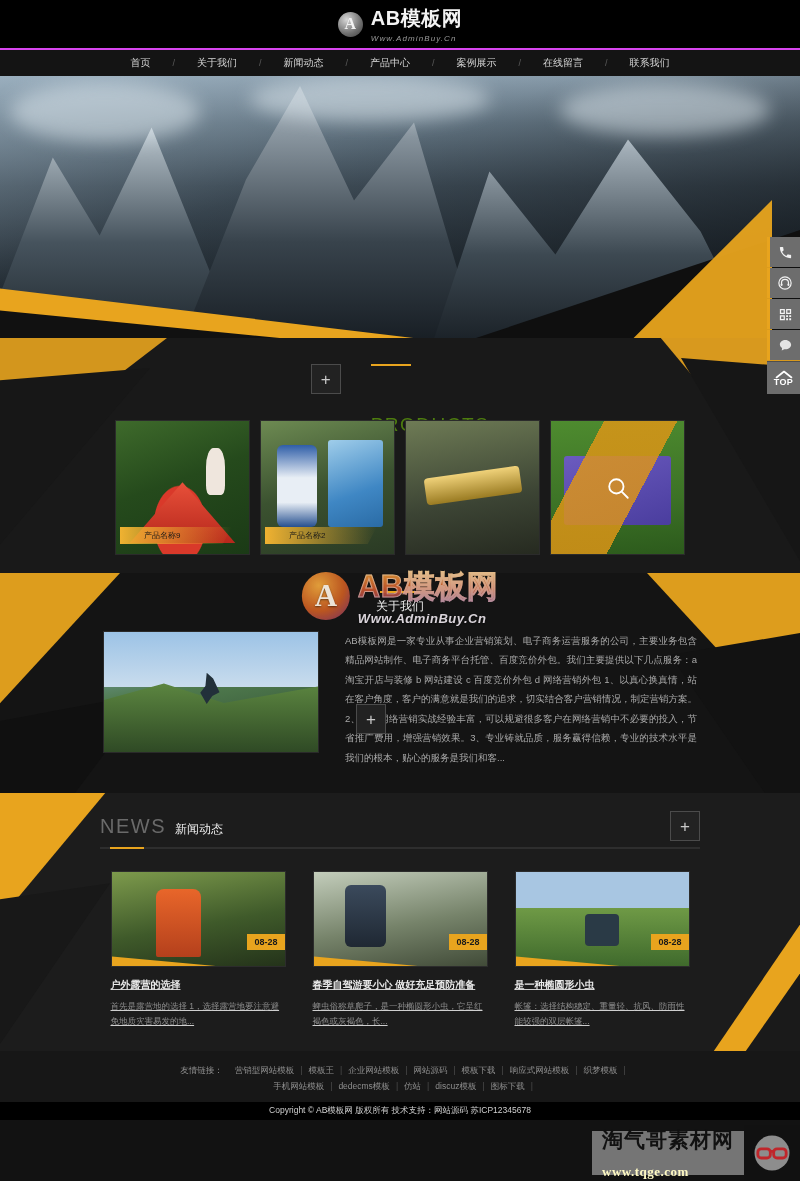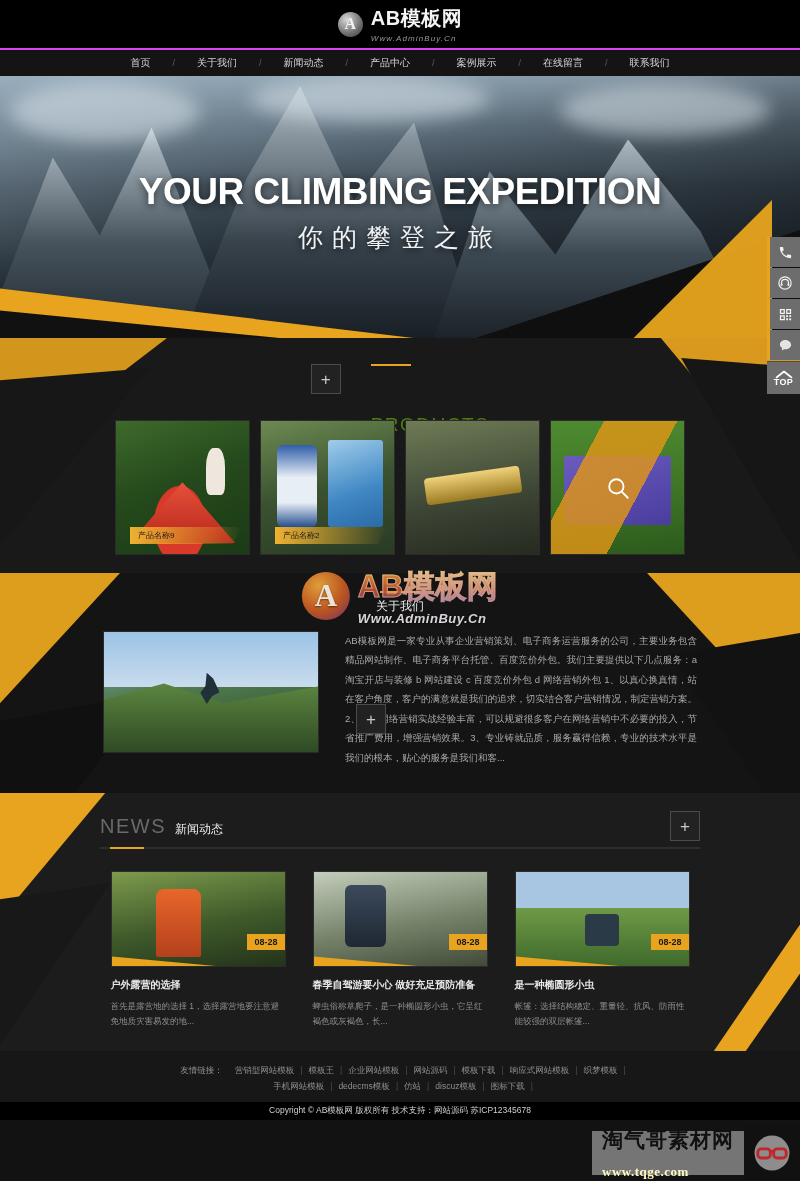--- a/index.html
+++ b/index.html
@@ -96,21 +96,21 @@
   .tent{position:absolute;left:10%;bottom:8%;width:80%;height:46%;background:linear-gradient(180deg,#e8503a,#b7281c);
      clip-path:polygon(50% 0,100% 100%,0 100%);}
   .tent-man{position:absolute;right:18%;top:20%;width:14%;height:36%;background:#efe6dd;border-radius:40% 40% 20% 20%;}
   .ph-lamp{background:linear-gradient(165deg,#6d8a52,#3b5230 50%,#2a3a24);}
   .lamp{position:absolute;left:12%;top:18%;width:30%;height:62%;background:linear-gradient(180deg,#2f5ea8,#e8eef5 40%,#e8eef5 70%,#254f8f);border-radius:6px;}
   .box{position:absolute;right:8%;top:14%;width:42%;height:66%;background:linear-gradient(160deg,#9fcdea,#3f87c4 60%,#2a6ba5);border-radius:3px;}
   .ph-torch{background:linear-gradient(170deg,#6e7b55,#3c4434 60%,#262a20);}
   .torch{position:absolute;left:14%;top:38%;width:72%;height:20%;background:linear-gradient(180deg,#f0d27a,#9a7b22);border-radius:4px;transform:rotate(-8deg);}
   .ph-mat{background:linear-gradient(175deg,#4e8b2f,#3c7226 60%,#2c5a1c);}
   .mat{position:absolute;left:10%;top:26%;width:80%;height:52%;background:linear-gradient(160deg,#6b5bbf,#4a3d9e);border-radius:3px;}
-  .card-label{position:absolute;left:14px;bottom:10px;min-width:84%;padding:3px 8px;
+  .card-label{position:absolute;left:4px;bottom:10px;min-width:84%;padding:3px 24px;
     background:linear-gradient(90deg,#f0b231,rgba(240,178,49,0));color:#181818;
     font-size:8px;clip-path:polygon(0 0,100% 0,92% 100%,0 100%);}
   .card-hover{position:absolute;inset:0;display:flex;align-items:center;justify-content:center;}
   .card-hover .band{position:absolute;inset:0;
     background:linear-gradient(118deg,transparent 26%,rgba(224,150,22,.82) 26%,rgba(224,150,22,.82) 62%,transparent 62%);}
   .mag{position:relative;color:#fff;}
 
   
   .watermark{position:absolute;left:50%;transform:translateX(-50%);top:566px;z-index:12;
     display:flex;align-items:center;gap:8px;opacity:.93;pointer-events:none;}
@@ -151,21 +151,21 @@
   .n1{left:-10px;top:-6px;width:120px;height:200px;background:#e8a41e;clip-path:polygon(0 0,100% 0,0 72%);}
   .n2{left:-20px;top:90px;width:130px;height:190px;background:#181818;clip-path:polygon(0 10%,100% 0,0 100%);}
   .n3{right:-20px;top:80px;width:150px;height:220px;background:#e8a41e;clip-path:polygon(100% 10%,100% 100%,10% 100%);}
   .n4{right:-10px;top:130px;width:120px;height:180px;background:#1a1a1a;clip-path:polygon(100% 20%,100% 100%,16% 100%);}
   .news-head{position:relative;z-index:3;width:600px;margin:0 auto;display:flex;align-items:center;justify-content:space-between;}
   .news-title{display:flex;align-items:baseline;gap:9px;}
   .news-en{font:300 20px "Liberation Sans",sans-serif;color:#6a6a6a;letter-spacing:1.5px;}
   .news-cn{font-size:12px;color:#ededed;}
   .news-rule{position:relative;z-index:3;width:600px;margin:6px auto 0;height:2px;background:#2e2e2e;}
   .news-rule i{position:absolute;left:10px;top:0;width:34px;height:2px;background:#e8a41e;}
-  .news-grid{position:relative;z-index:3;display:flex;gap:27px;justify-content:center;margin-top:22px;}
+  .news-grid{position:relative;z-index:3;display:flex;gap:27px;justify-content:center;margin-top:22px;text-decoration:underline;}
   .news-item{width:175px;}
   .news-thumb{position:relative;width:175px;height:96px;overflow:hidden;border:1px solid #2c2c2c;}
   .nt1{background:linear-gradient(170deg,#7d9a4c,#3f5a2a 55%,#24331a);}
   .nt1 .fig{position:absolute;left:26%;top:18%;width:26%;height:72%;background:linear-gradient(180deg,#e8662a,#b4401c);border-radius:8px 8px 2px 2px;}
   .nt2{background:linear-gradient(170deg,#c3cdbb,#76836a 55%,#414b38);}
   .nt2 .fig{position:absolute;left:18%;top:14%;width:24%;height:66%;background:linear-gradient(180deg,#3b4a5c,#1f2833);border-radius:6px;}
   .nt3{background:linear-gradient(180deg,#a8c6e2 0 38%,#6f9a46 38%,#3f6a2c);}
   .nt3 .fig{position:absolute;left:40%;top:44%;width:20%;height:34%;background:#2a3a46;border-radius:4px;}
   .news-date{position:absolute;right:0;bottom:16px;background:#e8a41e;color:#1a1a1a;
     font:bold 9px "Liberation Sans",sans-serif;padding:3px 7px;}
@@ -218,24 +218,20 @@
   </nav>
 
 <div class="hero">
   <div class="hero-img"></div>
   <div class="peak p1"></div>
   <div class="peak p2"></div>
   <div class="peak p3"></div>
   <div class="cloud c1"></div>
   <div class="cloud c2"></div>
   <div class="cloud c3"></div>
-  <div class="hero-txt">
-    <div class="hero-h1">YOUR CLIMBING EXPEDITION</div>
-    <div class="hero-h2">你的攀登之旅</div>
-  </div>
   <div class="hero-wedge hw-r"></div>
   <div class="hero-wedge hw-r2"></div>
   <div class="hero-wedge hw-l"></div>
   <div class="hero-wedge hw-l2"></div>
 </div>
 
 <div class="dock">
   <div class="dock-btn">
     <svg width="15" height="15" viewBox="0 0 24 24" fill="#f2f2f2">
       <path d="M6.6 10.8c1.4 2.8 3.8 5.2 6.6 6.6l2.2-2.2c.3-.3.7-.4 1-.2 1.2.4 2.4.6 3.6.6.6 0 1 .4 1 1V20c0 .6-.4 1-1 1C10.6 21 3 13.4 3 4c0-.6.4-1 1-1h3.4c.6 0 1 .4 1 1 0 1.3.2 2.5.6 3.6.1.4 0 .7-.2 1l-2.2 2.2z"></path>

